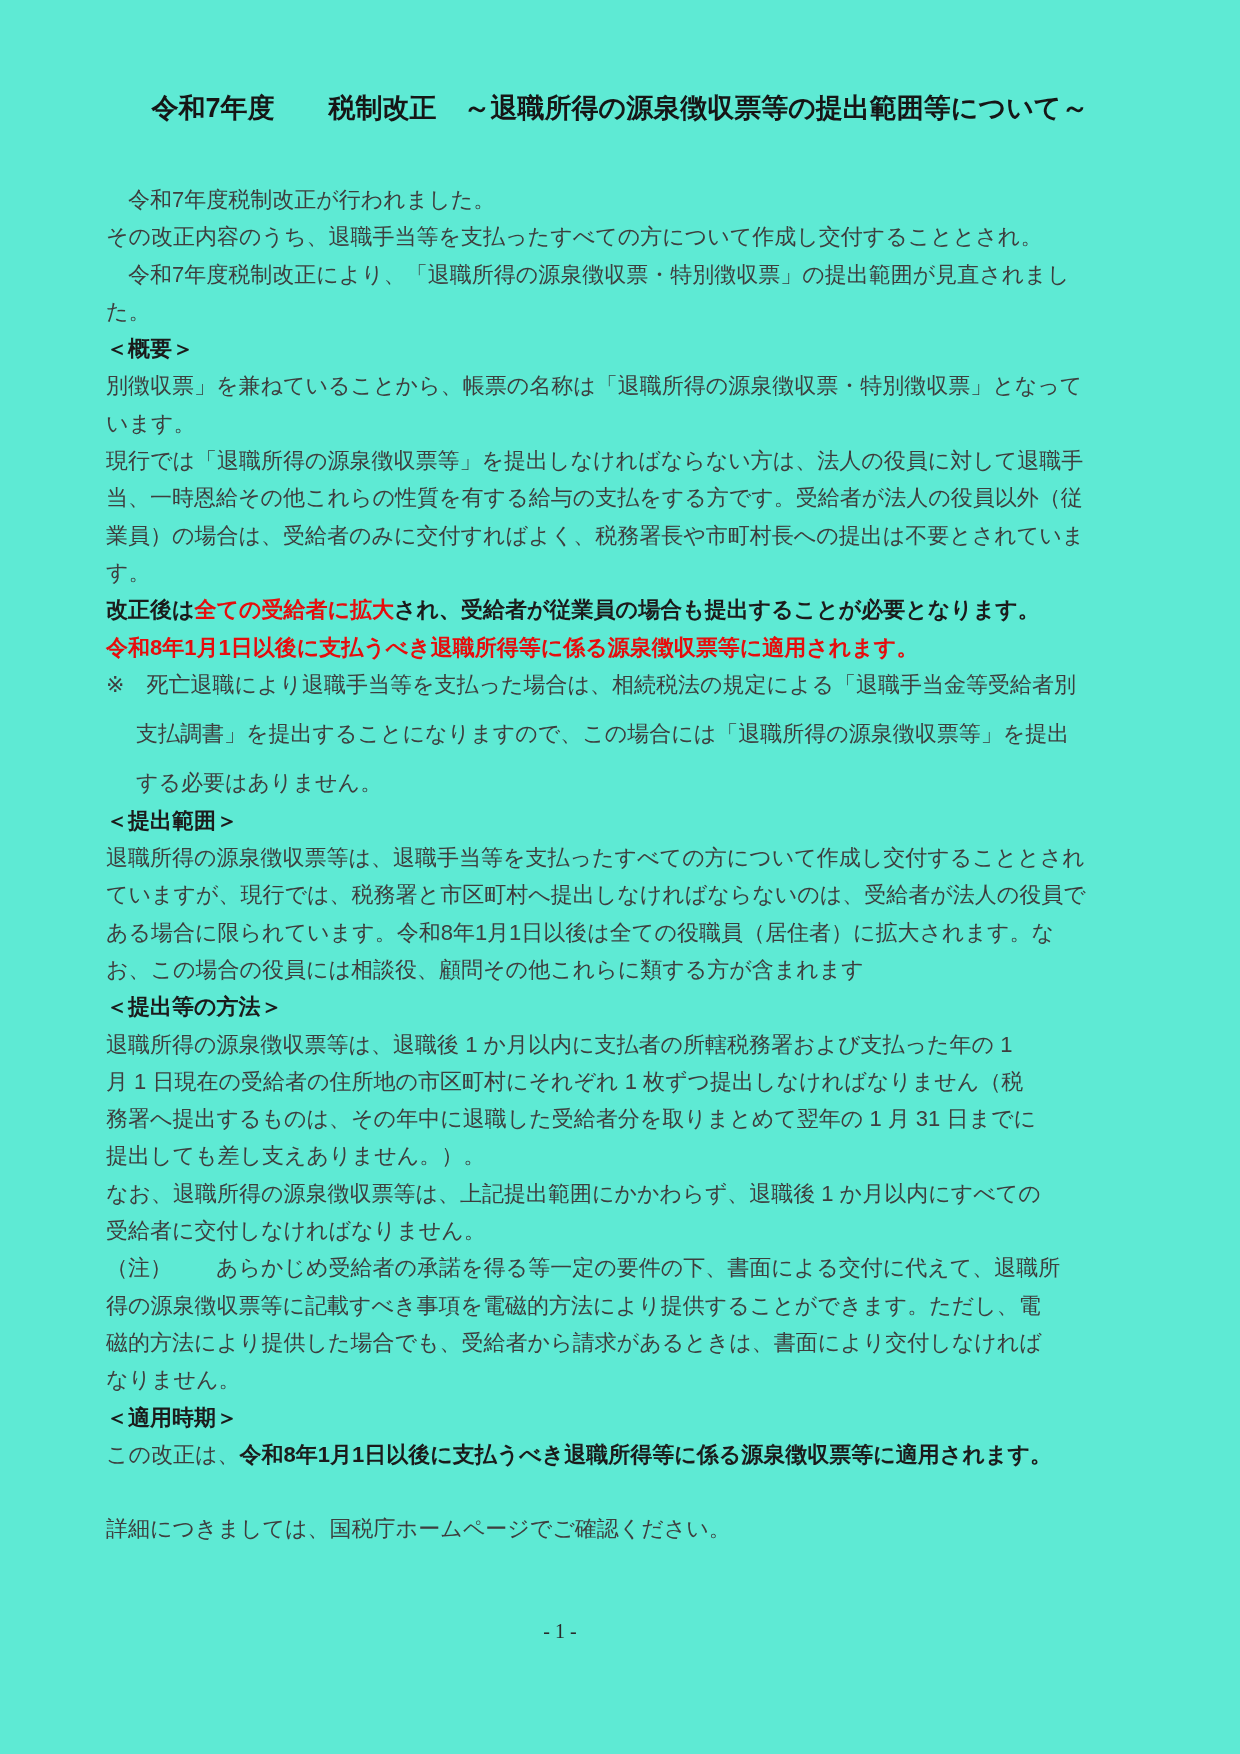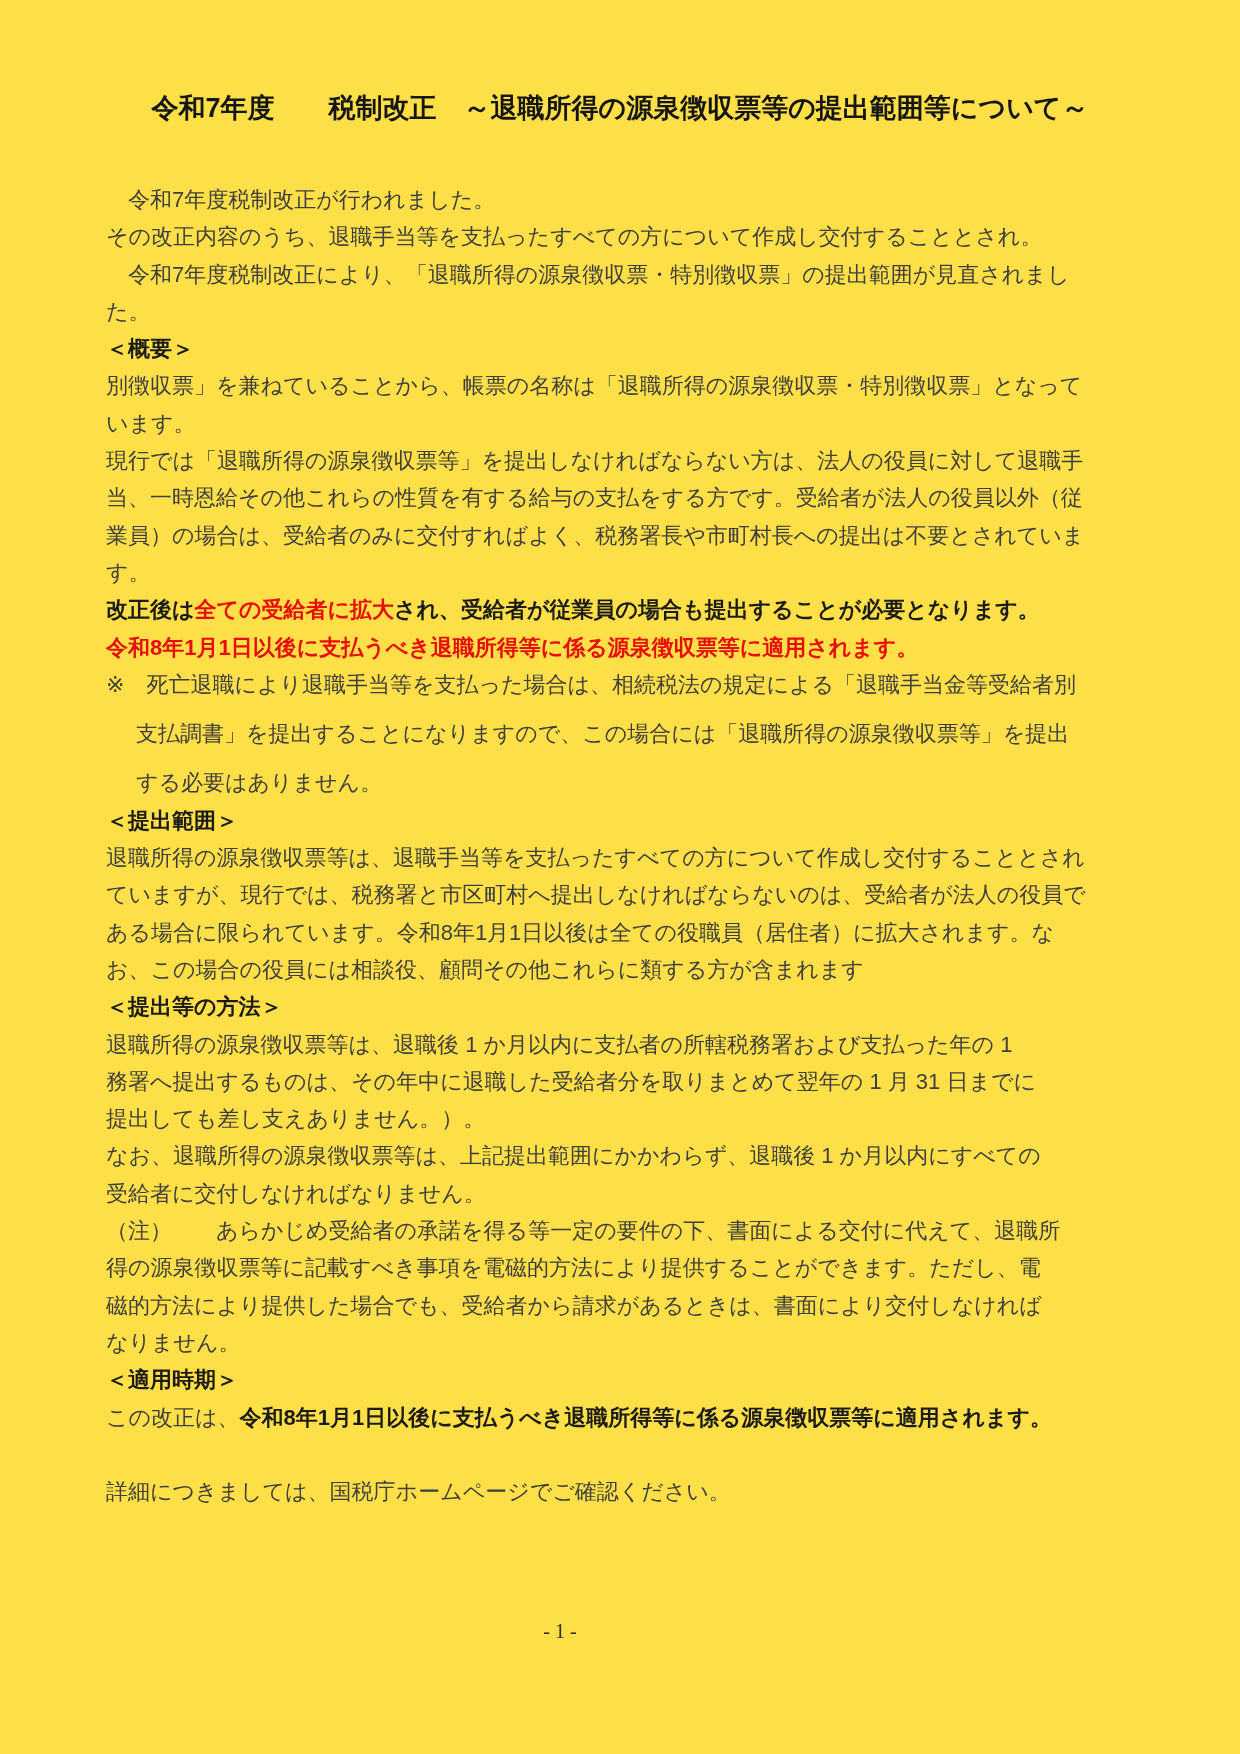--- a/index.html
+++ b/index.html
@@ -4,21 +4,21 @@
 <style>
   html, body {
     margin: 0;
     padding: 0;
     background: #ffffff;
   }
   .page {
     position: relative;
     width: 1240px;
     height: 1754px;
-    background: #fde047;
+    background: #5eead4;
     overflow: hidden;
     font-family: "Liberation Sans", "DejaVu Sans", sans-serif;
   }
   .title {
     position: absolute;
     top: 88px;
     left: 0;
     width: 100%;
     text-align: center;
     font-size: 27px;
@@ -97,20 +97,21 @@
         <div class="line"><span class="seg-n">退職所得の源泉徴収票等は、退職手当等を支払ったすべての方について作成し交付することとされ</span></div>
         <div class="line"><span class="seg-n">ていますが、現行では、税務署と市区町村へ提出しなければならないのは、受給者が法人の役員で</span></div>
         <div class="line"><span class="seg-n">ある場合に限られています。令和8年1月1日以後は全ての役職員（居住者）に拡大されます。な</span></div>
         <div class="line"><span class="seg-n">お、この場合の役員には相談役、顧問その他これらに類する方が含まれます</span></div>
       </div>
       <div class="block b-h">
         <div class="line"><span class="seg-b">＜提出等の方法＞</span></div>
       </div>
       <div class="block b-p">
         <div class="line"><span class="seg-n">退職所得の源泉徴収票等は、退職後 1 か月以内に支払者の所轄税務署および支払った年の 1</span></div>
+        <div class="line"><span class="seg-n">月 1 日現在の受給者の住所地の市区町村にそれぞれ 1 枚ずつ提出しなければなりません（税</span></div>
         <div class="line"><span class="seg-n">務署へ提出するものは、その年中に退職した受給者分を取りまとめて翌年の 1 月 31 日までに</span></div>
         <div class="line"><span class="seg-n">提出しても差し支えありません。）。</span></div>
         <div class="line"><span class="seg-n">なお、退職所得の源泉徴収票等は、上記提出範囲にかかわらず、退職後 1 か月以内にすべての</span></div>
         <div class="line"><span class="seg-n">受給者に交付しなければなりません。</span></div>
         <div class="line"><span class="seg-n">（注）　　あらかじめ受給者の承諾を得る等一定の要件の下、書面による交付に代えて、退職所</span></div>
         <div class="line"><span class="seg-n">得の源泉徴収票等に記載すべき事項を電磁的方法により提供することができます。ただし、電</span></div>
         <div class="line"><span class="seg-n">磁的方法により提供した場合でも、受給者から請求があるときは、書面により交付しなければ</span></div>
         <div class="line"><span class="seg-n">なりません。</span></div>
       </div>
       <div class="block b-h">

